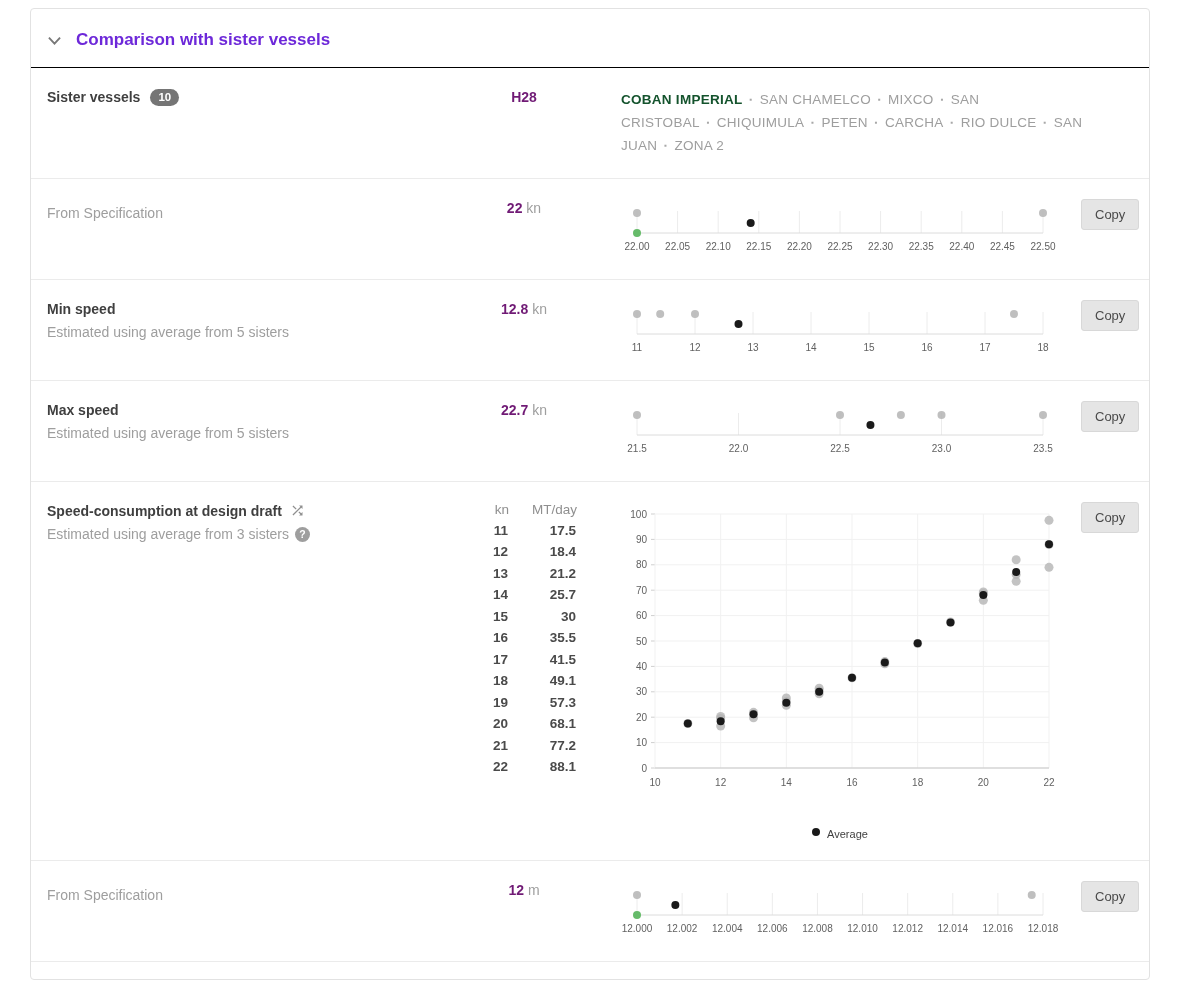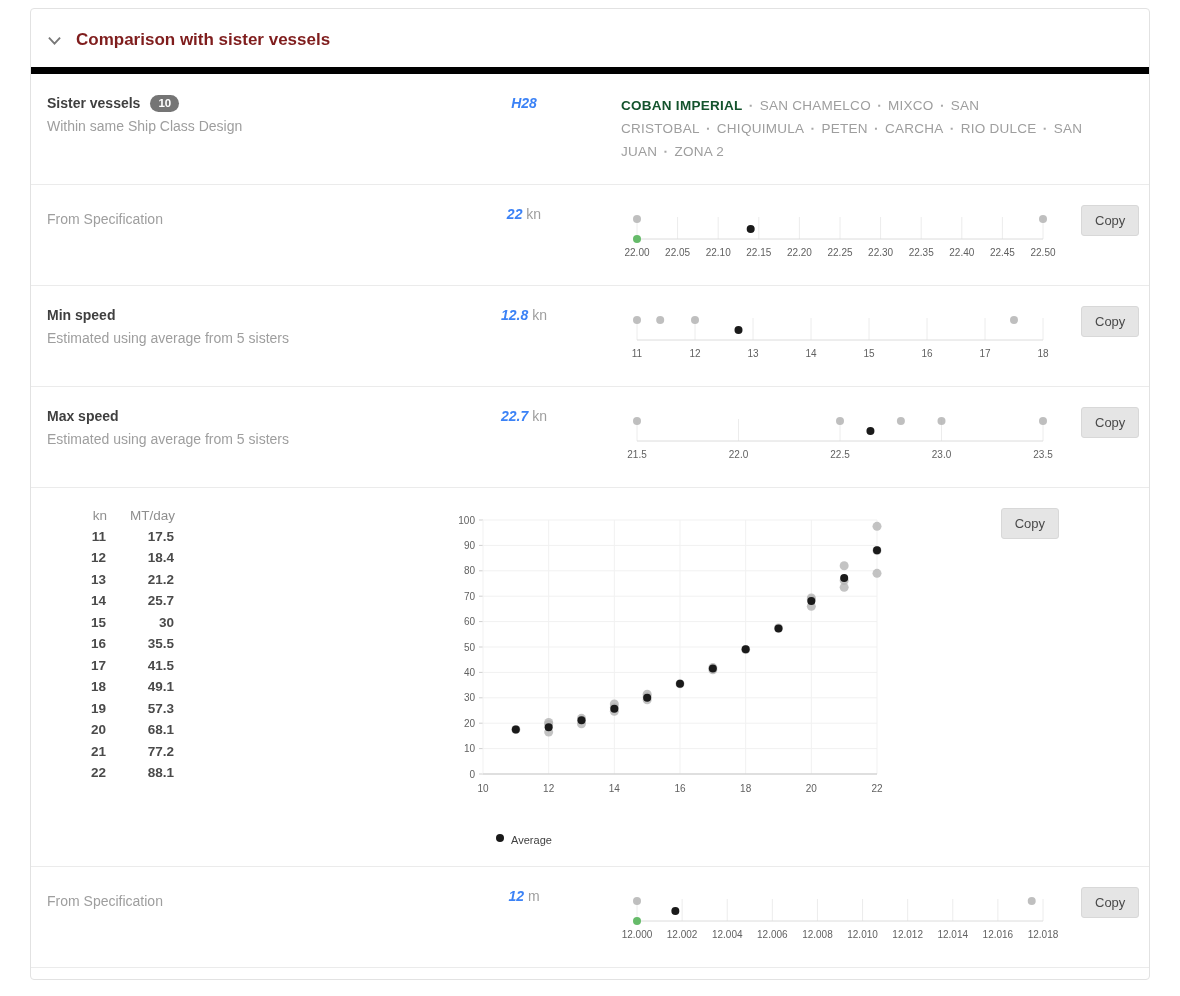--- a/index.html
+++ b/index.html
@@ -1,26 +1,26 @@
 <!DOCTYPE html>
 <html><head>
 <meta charset="utf-8">
 <style>
   html,body{margin:0;padding:0;background:#ffffff;}
   body{width:1180px;height:996px;font-family:"Liberation Sans","DejaVu Sans",sans-serif;-webkit-font-smoothing:antialiased;}
   .card{margin:8px 30px 0;border:1px solid #e2e2e2;border-radius:4px;background:#fff;height:972px;box-sizing:border-box;overflow:hidden;}
-  .panel-header{display:flex;align-items:center;gap:14px;padding:21px 16px 17px;color:#7f1d1d;font-size:17px;font-weight:700;border-bottom:7px solid #000000;cursor:pointer;}
+  .panel-header{display:flex;align-items:center;gap:14px;padding:21px 16px 17px;color:#6d28d9;font-size:17px;font-weight:700;border-bottom:1px solid #000000;cursor:pointer;}
   .chev{flex:0 0 auto;display:flex;}
   .row{display:grid;grid-template-columns:380px 150px 438px 1fr;column-gap:22px;padding:20px 12px 20px 16px;border-bottom:1px solid #ebebeb;align-items:start;}
   .row:last-child{border-bottom:none;}
   .lbl{font-size:14px;font-weight:700;color:#3f3f3f;display:flex;align-items:center;gap:8px;line-height:18px;}
   .sub{font-size:14px;color:#9e9e9e;margin-top:6px;display:flex;align-items:center;gap:6px;line-height:17px;}
   .badge{background:#757575;color:#fff;font-size:11.5px;font-weight:700;border-radius:10px;padding:2.5px 8px;margin-left:2px;line-height:12px;}
   .val{text-align:center;font-size:14px;color:#9e9e9e;padding-top:1px;}
-  .val b{color:#3b82f6;font-weight:700;font-style:italic;}
+  .val b{color:#701a75;font-weight:700;}
   .vessels{grid-column:3/5;font-size:13.5px;color:#9e9e9e;line-height:1.7;letter-spacing:.02em;padding-top:1px;}
   .vessels .primary{color:#14532d;font-weight:700;}
   .vessels .sep{font-size:8px;vertical-align:2px;margin:0 7px;color:#a8a8a8;}
   .copy-btn{justify-self:end;background:#e5e5e5;border:1px solid #d8d8d8;border-radius:3px;padding:7px 13px;font-size:13px;color:#4a4a4a;font-family:inherit;cursor:pointer;line-height:15px;}
   .plot{padding-top:2px;}
   .plot svg{display:block;}
   .ctable{border-collapse:collapse;margin:0 0 0 14px;}
   .ctable th{font-weight:400;color:#8f8f8f;font-size:13.5px;text-align:right;padding:0 0 3px;}
   .ctable td{font-weight:700;color:#4a4a4a;font-size:13.5px;text-align:right;line-height:19.5px;}
   .ctable th:first-child,.ctable td:first-child{width:44px;}
@@ -43,21 +43,20 @@
     </span>
     <span>Comparison with sister vessels</span>
   </div>
 
   <div class="row">
     <div>
       <div class="lbl">
         <span>Sister vessels</span>
         <span class="badge">10</span>
       </div>
-      <div class="sub">Within same Ship Class Design</div>
     </div>
     <div class="val"><b>H28</b></div>
     <div class="vessels"><span class="primary">COBAN IMPERIAL</span><span class="sep">▪</span><span>SAN CHAMELCO</span><span class="sep">▪</span><span>MIXCO</span><span class="sep">▪</span><span>SAN CRISTOBAL</span><span class="sep">▪</span><span>CHIQUIMULA</span><span class="sep">▪</span><span>PETEN</span><span class="sep">▪</span><span>CARCHA</span><span class="sep">▪</span><span>RIO DULCE</span><span class="sep">▪</span><span>SAN JUAN</span><span class="sep">▪</span><span>ZONA 2</span></div>
   </div>
 
   <div class="row">
     <div>
       <div class="sub">From Specification</div>
     </div>
     <div class="val"><b>22</b> <span>kn</span></div>
@@ -154,20 +153,34 @@
           <circle cx="279.90000000000015" cy="12" r="4" fill="#b4b4b4" fill-opacity="0.85"></circle>
           <circle cx="320.5" cy="12" r="4" fill="#b4b4b4" fill-opacity="0.85"></circle>
           <circle cx="422" cy="12" r="4" fill="#b4b4b4" fill-opacity="0.85"></circle>
           <circle cx="249.4499999999997" cy="22" r="4" fill="#1a1a1a" fill-opacity="1"></circle>
         </svg>
       </div>
     <button class="copy-btn">Copy</button>
   </div>
 
   <div class="row">
+    <div>
+      <div class="lbl">
+        <span>Speed-consumption at design draft</span>
+        <span class="shuffle">
+          <svg width="15" height="15" viewBox="0 0 24 24" fill="#8f8f8f">
+              <path d="M10.59 9.17 5.41 4 4 5.41l5.17 5.17 1.42-1.41zM14.5 4l2.04 2.04L4 18.59 5.41 20 17.96 7.46 20 9.5V4h-5.5zm.33 9.41-1.41 1.41 3.13 3.13L14.5 20H20v-5.5l-2.04 2.04-3.13-3.13z"></path>
+            </svg>
+        </span>
+      </div>
+      <div class="sub">
+        <span>Estimated using average from 3 sisters</span>
+        <span class="help">?</span>
+      </div>
+    </div>
     <div>
       <table class="ctable">
           <thead>
             <tr>
               <th>kn</th>
               <th>MT/day</th>
             </tr>
           </thead>
           <tbody>
             <tr>

